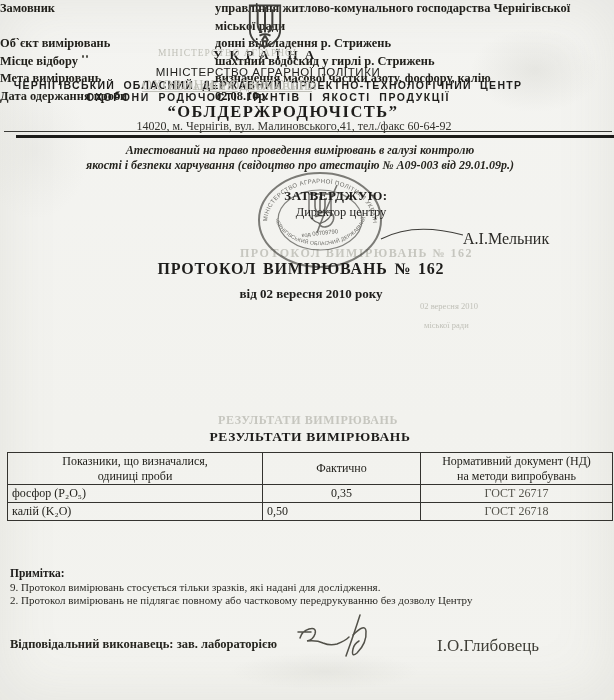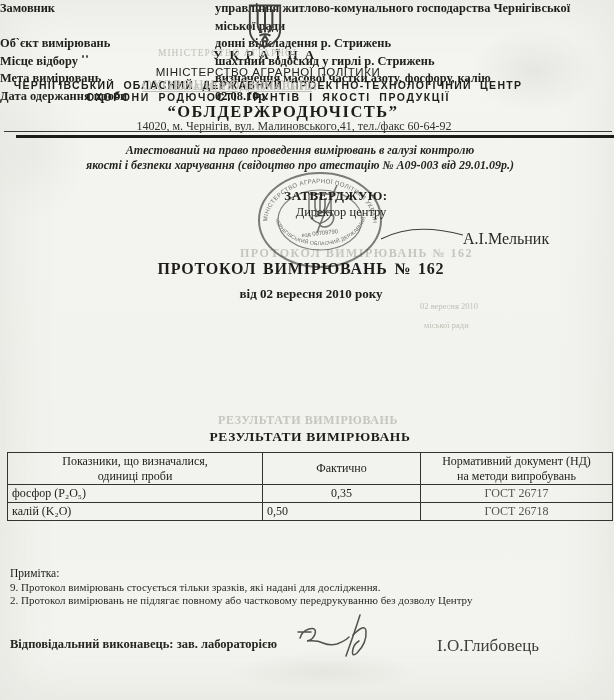--- a/index.html
+++ b/index.html
@@ -37,21 +37,21 @@
   .fields .lab{white-space:nowrap;}
   
   .results-title{top:429px;font-weight:bold;font-size:13.5px;letter-spacing:.6px;transform:translateX(3px);z-index:3;}
   table.res{position:absolute;left:7px;top:452px;width:605px;border-collapse:collapse;table-layout:fixed;font-size:12px;color:#23221d;z-index:3;background:transparent;}
   table.res td{border:1.6px solid #34332f;padding:1px 4px;vertical-align:middle;}
   td.hc{text-align:center;line-height:14.5px;}
   td.vb{vertical-align:bottom;text-align:center;padding-bottom:3px;}
   .nd-val{color:#54534b;}
   .grp{line-height:15px;}
   
-  .note-h{left:10px;top:567px;font-weight:normal;font-size:11.5px;}
+  .note-h{left:10px;top:567px;font-weight:bold;font-size:11.5px;}
   .note-1{left:10px;top:581px;font-size:11px;color:#2c2b26;}
   .note-2{left:10px;top:593.5px;font-size:11px;color:#2c2b26;}
   
   .exec-label{left:10px;top:637px;font-weight:bold;font-size:12.5px;color:#26251f;}
   .exec-sig{left:297px;top:611px;}
   .exec-name{left:437px;top:636px;font-size:17px;color:#3f3e37;}
   
   .ghost{position:absolute;color:#c0c0b8;white-space:nowrap;filter:blur(.4px);z-index:1;}
   .g-h1{left:158px;top:48px;font-size:9.5px;letter-spacing:1px;}
   .g-h2{left:168px;top:80px;font-size:11px;letter-spacing:1px;}

